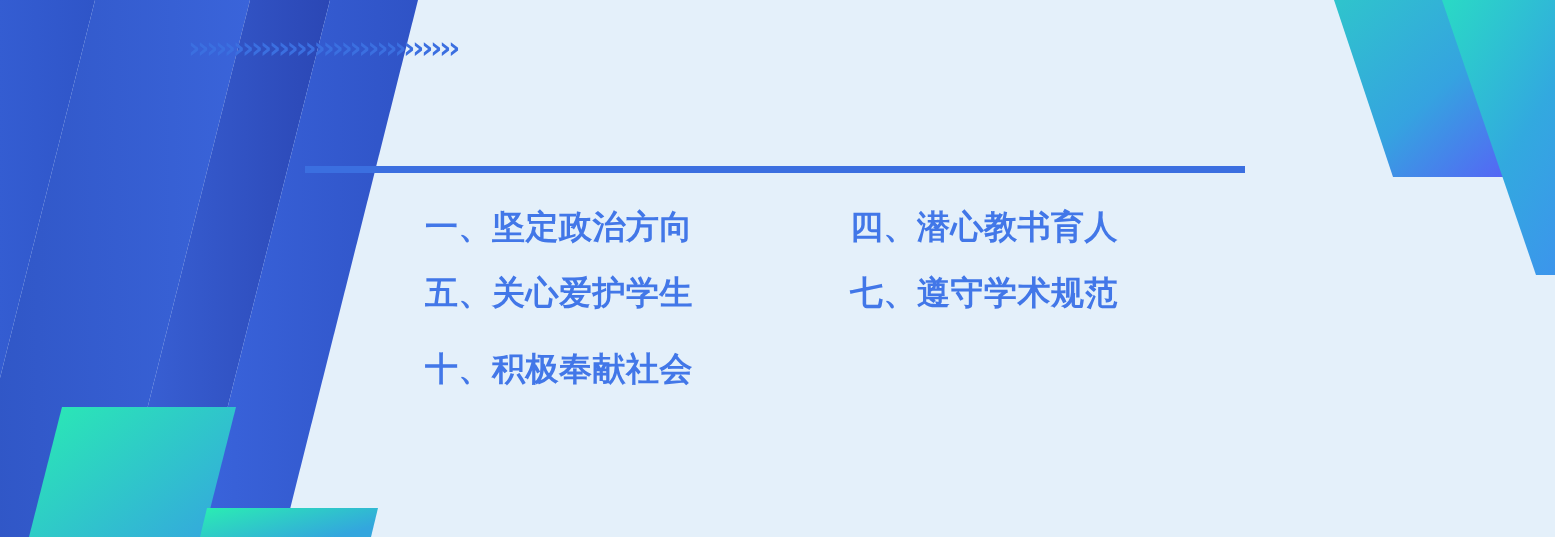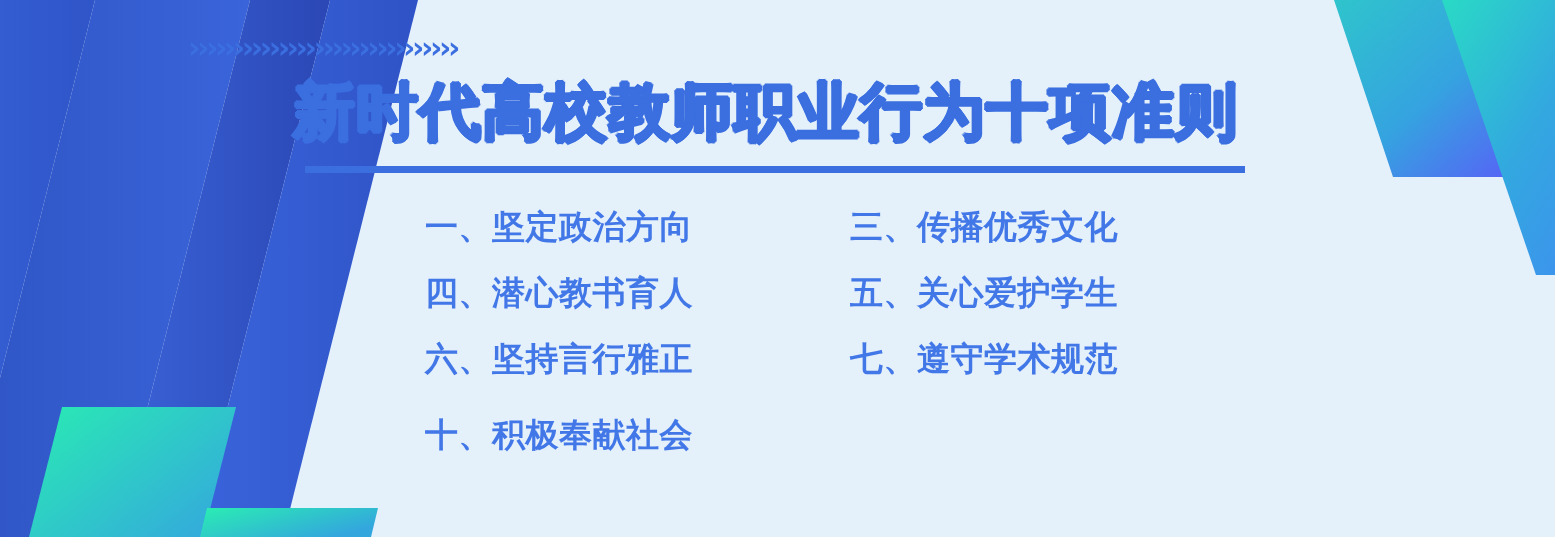--- a/index.html
+++ b/index.html
@@ -136,27 +136,24 @@
 
     <polygon points="62,407 236,407 203,537 29,537" fill="url(#gTeal1)"></polygon>
     <polygon points="207,508 378,508 371,537 200,537" fill="url(#gTeal2)"></polygon>
 
     <polygon points="1334,0 1483,0 1512,177 1393,177" fill="url(#gRight1)"></polygon>
     <polygon points="1442,0 1600,0 1600,275 1536,275" fill="url(#gRight2)"></polygon>
   </svg>
 
   <div class="chevrons">››››››››››››››››››››››››››››››</div>
 
-  <div class="title">新时代高校教师职业行为十项准则</div>
 
   <div class="title-rule"></div>
 
   <div class="list">
     <div class="list-item">一、坚定政治方向</div>
-    <div class="list-item">三、传播优秀文化</div>
     <div class="list-item">四、潜心教书育人</div>
     <div class="list-item">五、关心爱护学生</div>
-    <div class="list-item">六、坚持言行雅正</div>
     <div class="list-item">七、遵守学术规范</div>
     <div class="list-item last-row">十、积极奉献社会</div>
   </div>
 
 </div>
 
 </body></html>

